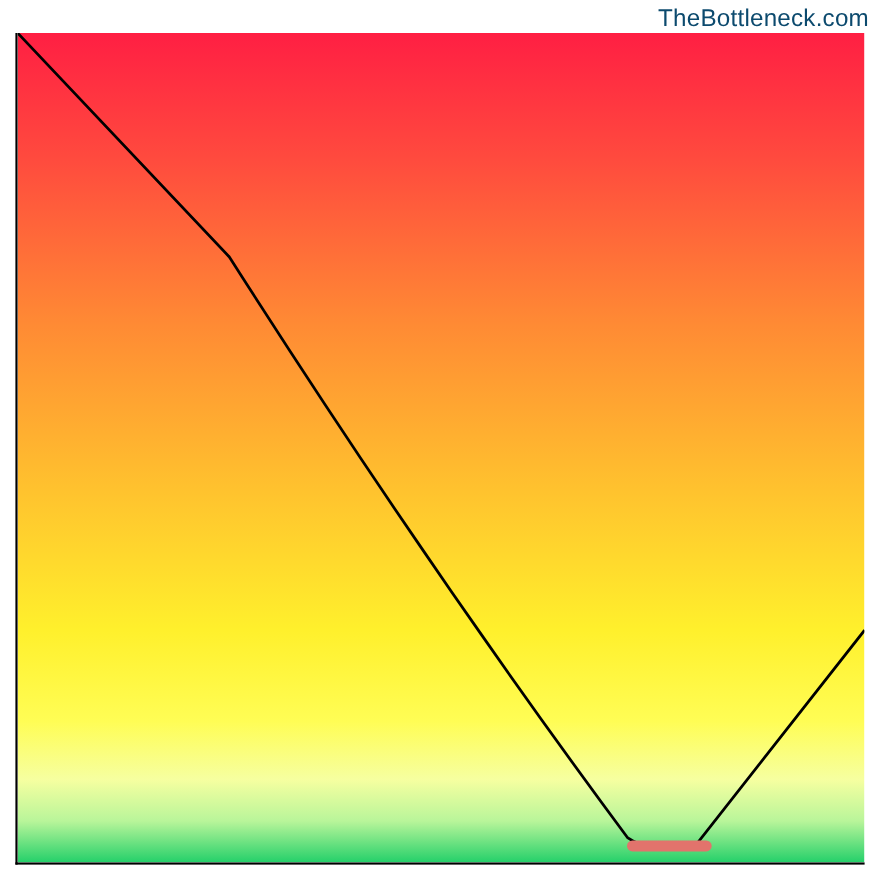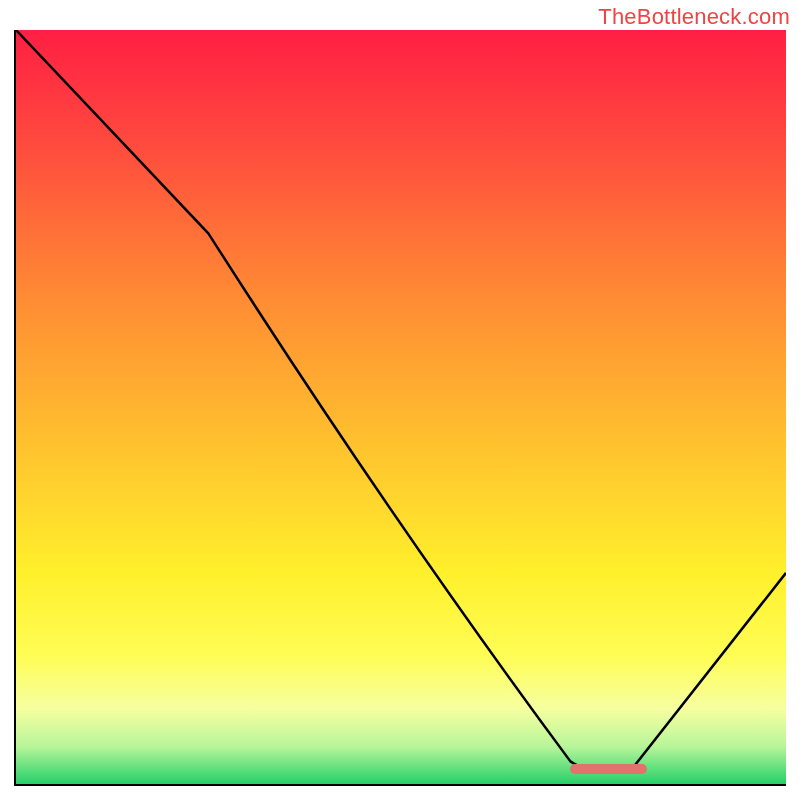--- a/index.html
+++ b/index.html
@@ -11,21 +11,21 @@
     font-family: Arial, Helvetica, sans-serif;
     position: relative;
     overflow: hidden;
   }
   .watermark {
     position: absolute;
     top: 4px;
     right: 10px;
     font-size: 22px;
     font-weight: 500;
-    color: #ef4444;
+    color: #0c4a6e;
     letter-spacing: 0.2px;
     z-index: 10;
   }
   .plot-frame {
     position: absolute;
     left: 14px;
     top: 30px;
     width: 772px;
     height: 756px;
     border-left: 2px solid #000;

